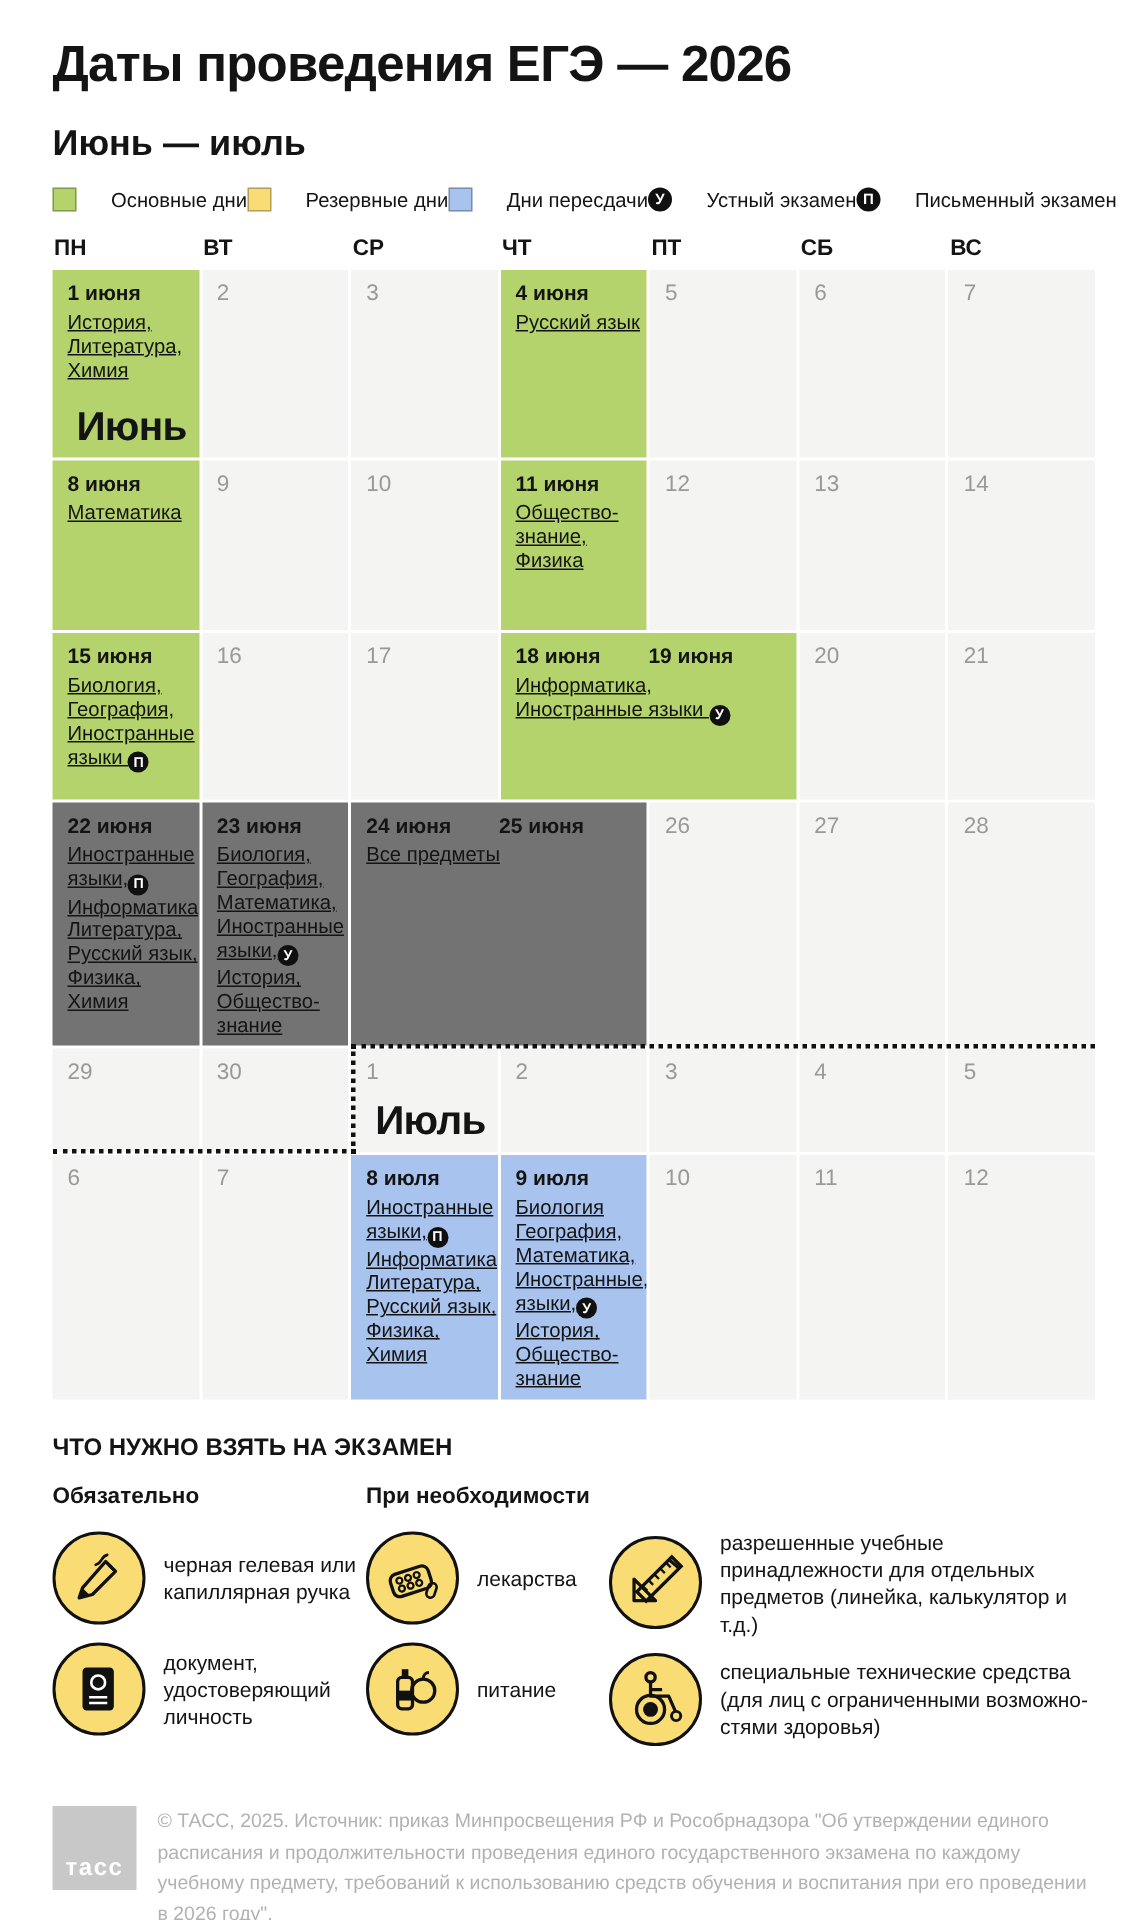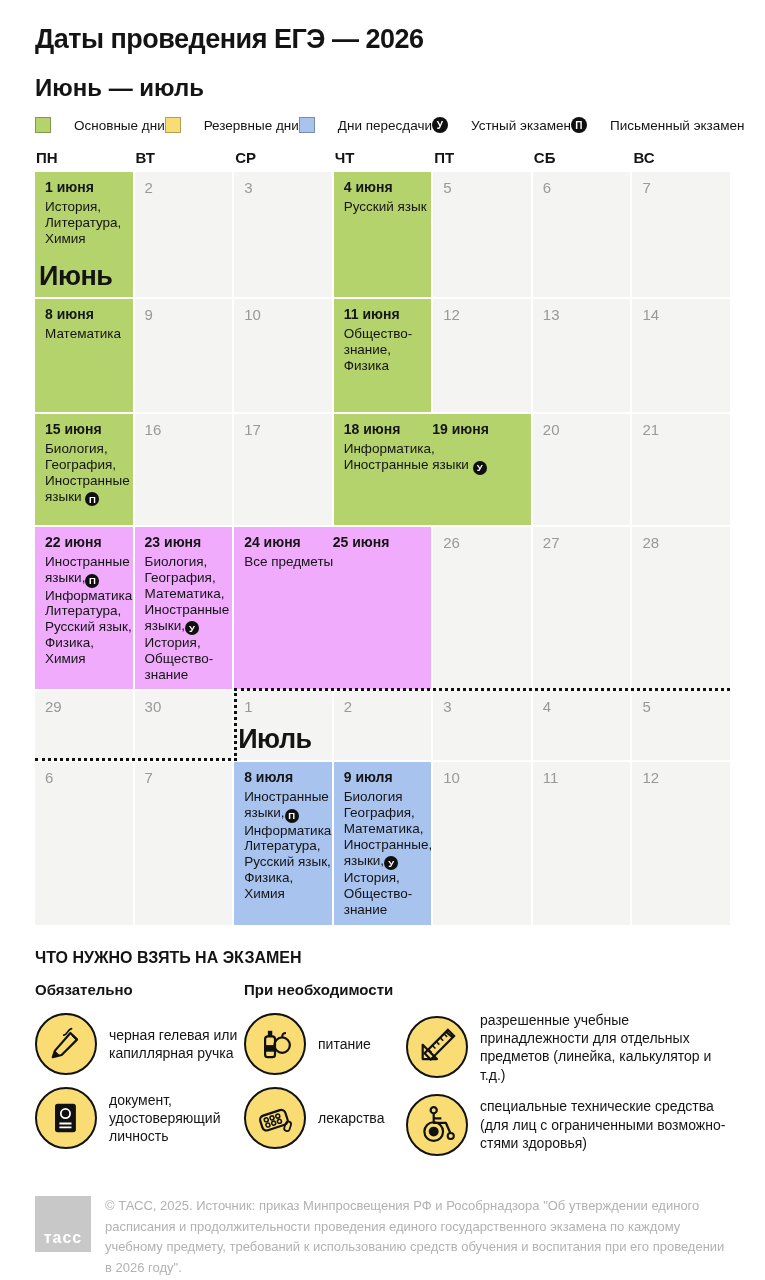--- a/index.html
+++ b/index.html
@@ -3,47 +3,47 @@
 <meta charset="utf-8">
 <style>
   * { box-sizing: border-box; }
   html,body { margin:0; padding:0; }
   body {
     width:765px; height:1280px; background:#ffffff; overflow:hidden;
     font-family:"Liberation Sans", sans-serif; color:#141414;
   }
   .page { padding:0 35px; position:relative; }
 
-  h1.title { font-size:27px; font-weight:bold; letter-spacing:-0.5px; margin:24px 0 0 0; }
+  h1.title { font-size:34px; font-weight:bold; letter-spacing:-0.5px; margin:24px 0 0 0; }
   p.subtitle { font-size:15px; margin:23px 0 0 0; color:#1c1c1c; }
   h2.section { font-size:24px; font-weight:bold; margin:19px 0 0 0; }
 
   .legend { display:flex; justify-content:space-between; align-items:center; margin-top:15px; font-size:13.5px; }
   .lg-item { display:flex; align-items:center; gap:23px; white-space:nowrap; }
   .lg-swatch { width:16px; height:16px; border:1px solid rgba(0,0,0,.28); flex-shrink:0; }
   .mk { display:inline-flex; align-items:center; justify-content:center; width:16px; height:16px;
         border-radius:50%; background:#101010; color:#fff; font-weight:bold; font-size:10px; flex-shrink:0; }
 
   .weekdays { display:grid; grid-template-columns:repeat(7,1fr); gap:2px; margin:16px 0 6px 0;
               font-weight:bold; font-size:15px; }
   .wd { padding-left:1px; }
 
   .calendar { position:relative; display:grid; grid-template-columns:repeat(7,1fr);
               grid-template-rows:125px 113px 111px 162px 69px 163px; gap:2px; width:695px; }
   .cell { position:relative; background:#f4f4f2; padding:7px 10px; overflow:hidden; }
   .cell.main    { background:#b5d36c; }
-  .cell.reserve { background:#f0abfc; }
+  .cell.reserve { background:#737373; }
   .cell.retake  { background:#a9c3ef; }
   .daynum { font-size:15px; color:#999999; }
   .dates { display:grid; }
   .date { font-weight:bold; font-size:14px; margin-bottom:4px; }
-  .subjects { font-size:13.5px; line-height:1.18; }
+  .subjects { font-size:13.5px; line-height:1.18;text-decoration:underline; }
   .sline { white-space:nowrap; }
   .mk-s { width:14px; height:14px; font-size:9.5px; vertical-align:-2px; }
-  .month { position:absolute; left:4px; bottom:5px; font-weight:bold; font-size:27px; letter-spacing:-0.5px; }
+  .month { position:absolute; left:16px; bottom:5px; font-weight:bold; font-size:27px; letter-spacing:-0.5px; }
 
   .dot { position:absolute; z-index:2; }
   .dot-top    { left:199px; right:0;    top:516px;  border-top:3px dotted #111; height:0; }
   .dot-vert   { left:199px; top:516px;  height:73px; border-left:3px dotted #111; width:0; }
   .dot-bottom { left:0;     width:202px; top:586px; border-top:3px dotted #111; height:0; }
 
   .checklist { margin-top:24px; }
   .ck-heading { font-size:16px; font-weight:bold; margin:0; }
   .check-grid { display:grid; grid-template-columns:205px 158px 1fr; column-gap:4px; margin-top:14px; }
   .ck-head { height:24px; font-weight:bold; font-size:15px; margin-bottom:6px; }
@@ -341,49 +341,49 @@
                 <rect x="10" y="7" width="19" height="26" rx="2.5" fill="#111"></rect>
                 <circle cx="19.5" cy="16" r="4.2" fill="none" stroke="#fff" stroke-width="1.6"></circle>
                 <path d="M14 25h11M14 28.5h11" stroke="#fff" stroke-width="1.6"></path>
               </svg>
             </div>
             <div class="ck-text">документ, удостоверяющий личность</div>
           </div>
         </div>
         <div class="ck-col">
           <div class="ck-head">При необходимости</div>
-          <div class="ck-item">
-            <div class="ck-icon">
-              <svg viewBox="0 0 40 40">
-                <rect x="11" y="13" width="9" height="19" rx="2.5" fill="none" stroke="#111" stroke-width="2"></rect>
-                <rect x="13.5" y="8" width="4" height="5" fill="#111"></rect>
-                <rect x="11" y="21" width="9" height="6" fill="#111"></rect>
-                <circle cx="26.5" cy="21" r="7" fill="none" stroke="#111" stroke-width="2"></circle>
-                <path d="M26.5 14c0-2.5 1.5-4 3.5-4" fill="none" stroke="#111" stroke-width="1.8"></path>
-              </svg>
-            </div>
-            <div class="ck-text">питание</div>
-          </div>
           <div class="ck-item">
             <div class="ck-icon">
               <svg viewBox="0 0 40 40">
                 <g transform="rotate(-18 19 22)">
                   <rect x="7" y="15" width="24" height="14" rx="4" fill="none" stroke="#111" stroke-width="2"></rect>
                   <circle cx="12.5" cy="19.5" r="1.8" fill="none" stroke="#111" stroke-width="1.4"></circle>
                   <circle cx="18" cy="19.5" r="1.8" fill="none" stroke="#111" stroke-width="1.4"></circle>
                   <circle cx="23.5" cy="19.5" r="1.8" fill="none" stroke="#111" stroke-width="1.4"></circle>
                   <circle cx="12.5" cy="24.5" r="1.8" fill="none" stroke="#111" stroke-width="1.4"></circle>
                   <circle cx="18" cy="24.5" r="1.8" fill="none" stroke="#111" stroke-width="1.4"></circle>
                   <circle cx="23.5" cy="24.5" r="1.8" fill="none" stroke="#111" stroke-width="1.4"></circle>
                 </g>
                 <rect x="29" y="23" width="5" height="9" rx="2.5" transform="rotate(18 31.5 27.5)" fill="none" stroke="#111" stroke-width="1.6"></rect>
               </svg>
             </div>
             <div class="ck-text">лекарства</div>
           </div>
+          <div class="ck-item">
+            <div class="ck-icon">
+              <svg viewBox="0 0 40 40">
+                <rect x="11" y="13" width="9" height="19" rx="2.5" fill="none" stroke="#111" stroke-width="2"></rect>
+                <rect x="13.5" y="8" width="4" height="5" fill="#111"></rect>
+                <rect x="11" y="21" width="9" height="6" fill="#111"></rect>
+                <circle cx="26.5" cy="21" r="7" fill="none" stroke="#111" stroke-width="2"></circle>
+                <path d="M26.5 14c0-2.5 1.5-4 3.5-4" fill="none" stroke="#111" stroke-width="1.8"></path>
+              </svg>
+            </div>
+            <div class="ck-text">питание</div>
+          </div>
         </div>
         <div class="ck-col">
           <div class="ck-head"></div>
           <div class="ck-item">
             <div class="ck-icon">
               <svg viewBox="0 0 40 40">
                 <g transform="rotate(45 20 20)">
                   <rect x="16" y="2" width="8" height="30" fill="none" stroke="#111" stroke-width="2"></rect>
                   <path d="M16 7h4M16 12h4M16 17h4M16 22h4M16 27h4" stroke="#111" stroke-width="1.4"></path>
                 </g>

